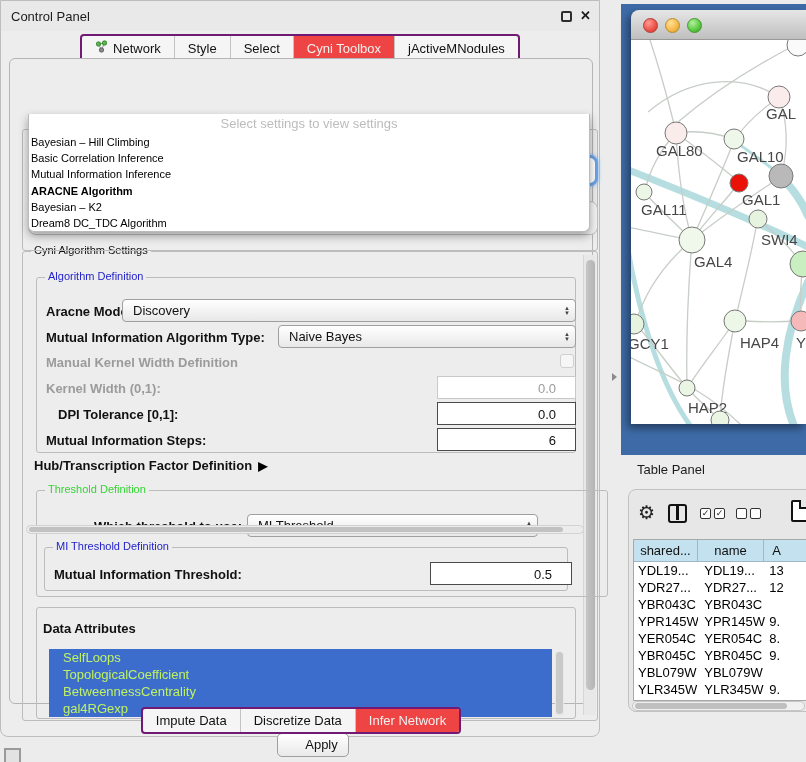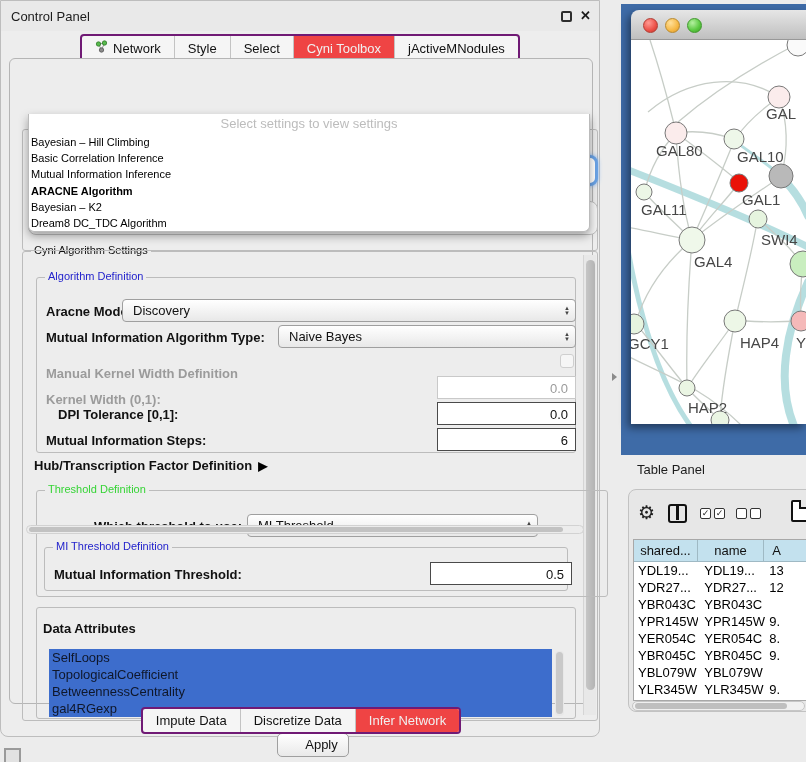--- a/index.html
+++ b/index.html
@@ -37,26 +37,26 @@
 
   
   .combo { position:absolute; border:1px solid #9f9f9f; border-radius:4px;
     background:linear-gradient(#ffffff,#e8e8e8); display:flex; align-items:center; }
   .combo .combo-text { font-size:13px; color:#111; padding-left:10px; flex:1; white-space:nowrap; overflow:hidden; }
   .combo .combo-arrows { width:16px; display:flex; flex-direction:column; align-items:center; color:#444; }
   .combo .combo-arrows i { font-style:normal; font-size:6px; line-height:5px; }
 
   
   .field { position:absolute; background:#fff; border:1px solid #4a4a4a; }
-  .field span { position:absolute; right:7px; top:50%; transform:translateY(-50%); font-size:13px; color:#111;margin-left:28px; }
+  .field span { position:absolute; right:19px; top:50%; transform:translateY(-50%); font-size:13px; color:#111;margin-left:28px; }
   .field.disabled { border:1px solid #c9c9c9; }
   .field.disabled span { color:#9b9b9b; }
 
   .lbl { position:absolute; font-size:13px; font-weight:bold; color:#111; white-space:nowrap; }
-  .lbl.disabled { color:#9b9b9b;margin-top:11px; }
+  .lbl.disabled { color:#9b9b9b; }
 
   .checkbox { position:absolute; width:14px; height:14px; border:1px solid #cfcfcf; border-radius:3px; background:#f6f6f6; }
 
   
   .popup { position:absolute; left:18px; top:55px; width:562px; height:118px; background:#ffffff;
     border:1px solid #bbb; border-top:none; border-radius:0 0 6px 6px;
     box-shadow:0 4px 10px rgba(0,0,0,0.35); z-index:50; overflow:hidden; }
   .popup .placeholder { height:20px; line-height:20px; text-align:center; font-size:13px; color:#bcbcbc; }
   .dd-item { height:16.2px; line-height:16.2px; font-size:11px; color:#000; padding-left:2px; white-space:nowrap; }
   .dd-item.bold { font-weight:bold; }
@@ -73,21 +73,21 @@
   .settings-group { left:12px; top:192px; width:576px; height:470px; }
   .vscroll { position:absolute; right:1px; top:3px; width:13px; height:460px; background:#e8e8e8; border-left:1px solid #d5d5d5; }
   .vscroll .thumb { position:absolute; left:1.5px; top:5px; width:9px; height:430px;
     background:linear-gradient(90deg,#c6c6c6,#b4b4b4); border-radius:5px; }
 
   .hub-row { position:absolute; left:24px; top:399px; font-size:13px; font-weight:bold; color:#111; }
   .hub-arrow { font-size:12px; margin-left:6px; color:#000; }
 
   
   .attr-list { position:absolute; left:28px; top:41px; width:503px; height:69px; overflow:hidden; }
-  .attr-item { height:17px; line-height:17px; font-size:13px; color:#0f172a; padding-left:3px; background:#3d6dcc; }
+  .attr-item { height:17px; line-height:17px; font-size:13px; color:#bef264; padding-left:14px; background:#3d6dcc; }
   .list-scroll { position:absolute; left:534px; top:43px; width:9px; height:65px; background:#e8e8e8; border-radius:4px; }
   .list-scroll .thumb { position:absolute; left:1px; top:1px; width:7px; height:62px; background:#c9c9c9; border-radius:4px; }
 
   .hscroll { position:absolute; left:16px; top:466px; width:558px; height:9px; background:#ececec;
     border:1px solid #d2d2d2; border-radius:5px; }
   .hscroll .thumb { position:absolute; left:2px; top:1px; width:534px; height:5px; background:#c2c2c2; border-radius:4px; }
 
   .apply-btn { position:absolute; left:267px; top:674px; width:72px; height:24px;
     border:1px solid #9f9f9f; border-radius:5px; background:linear-gradient(#ffffff,#e9e9e9);
     font-size:13px; color:#111; text-align:center; line-height:22px;padding-left:17px; }

